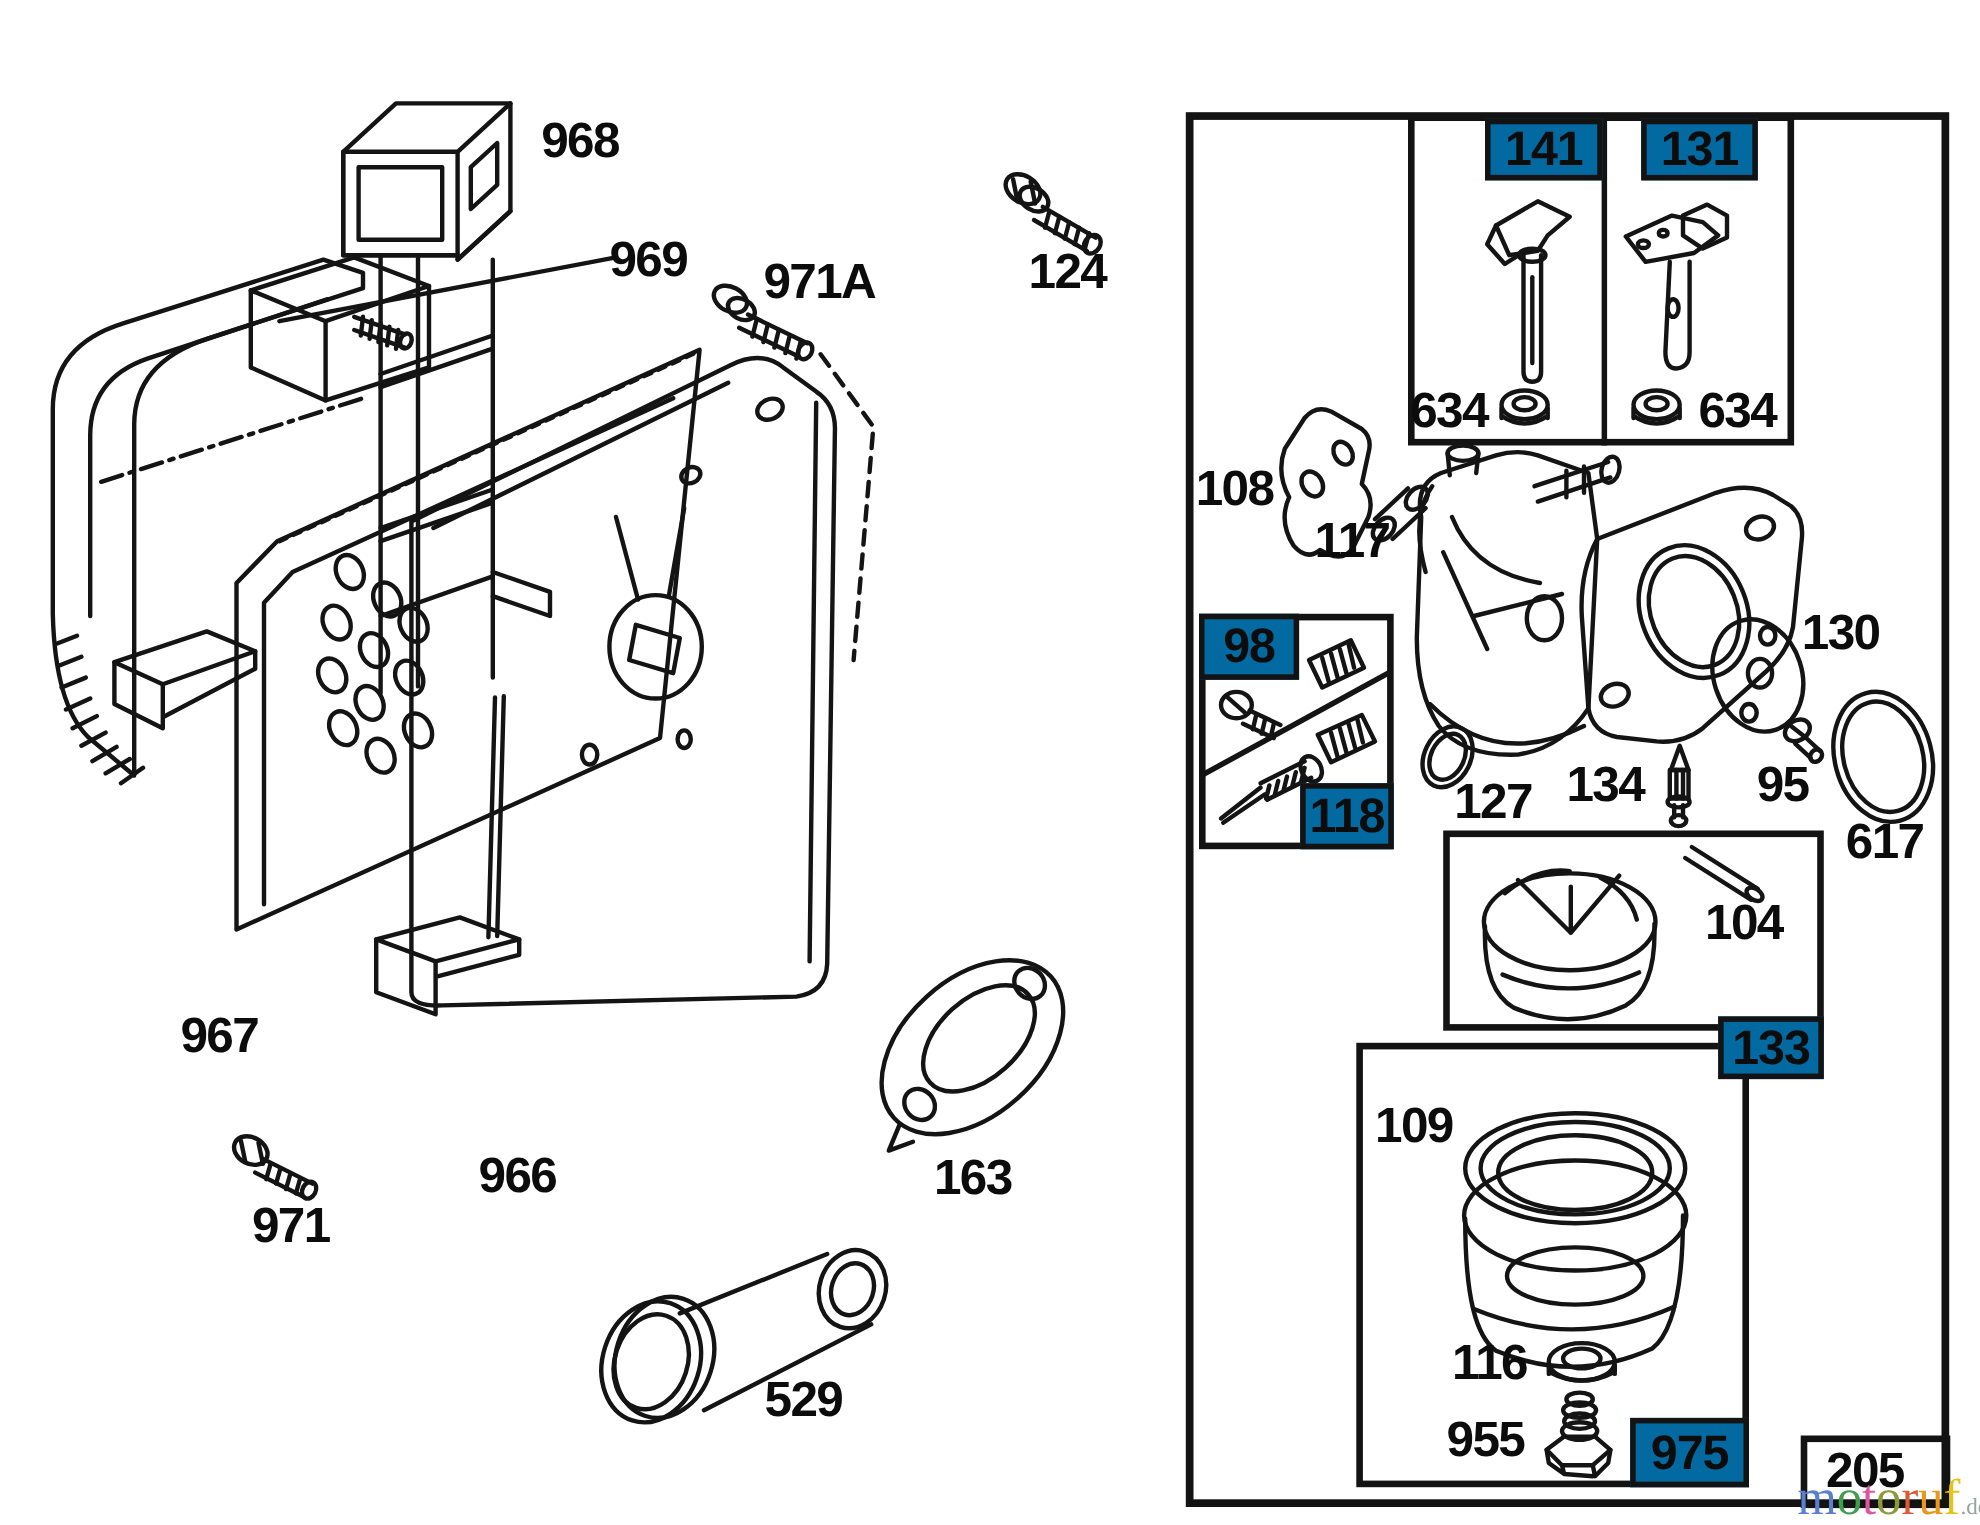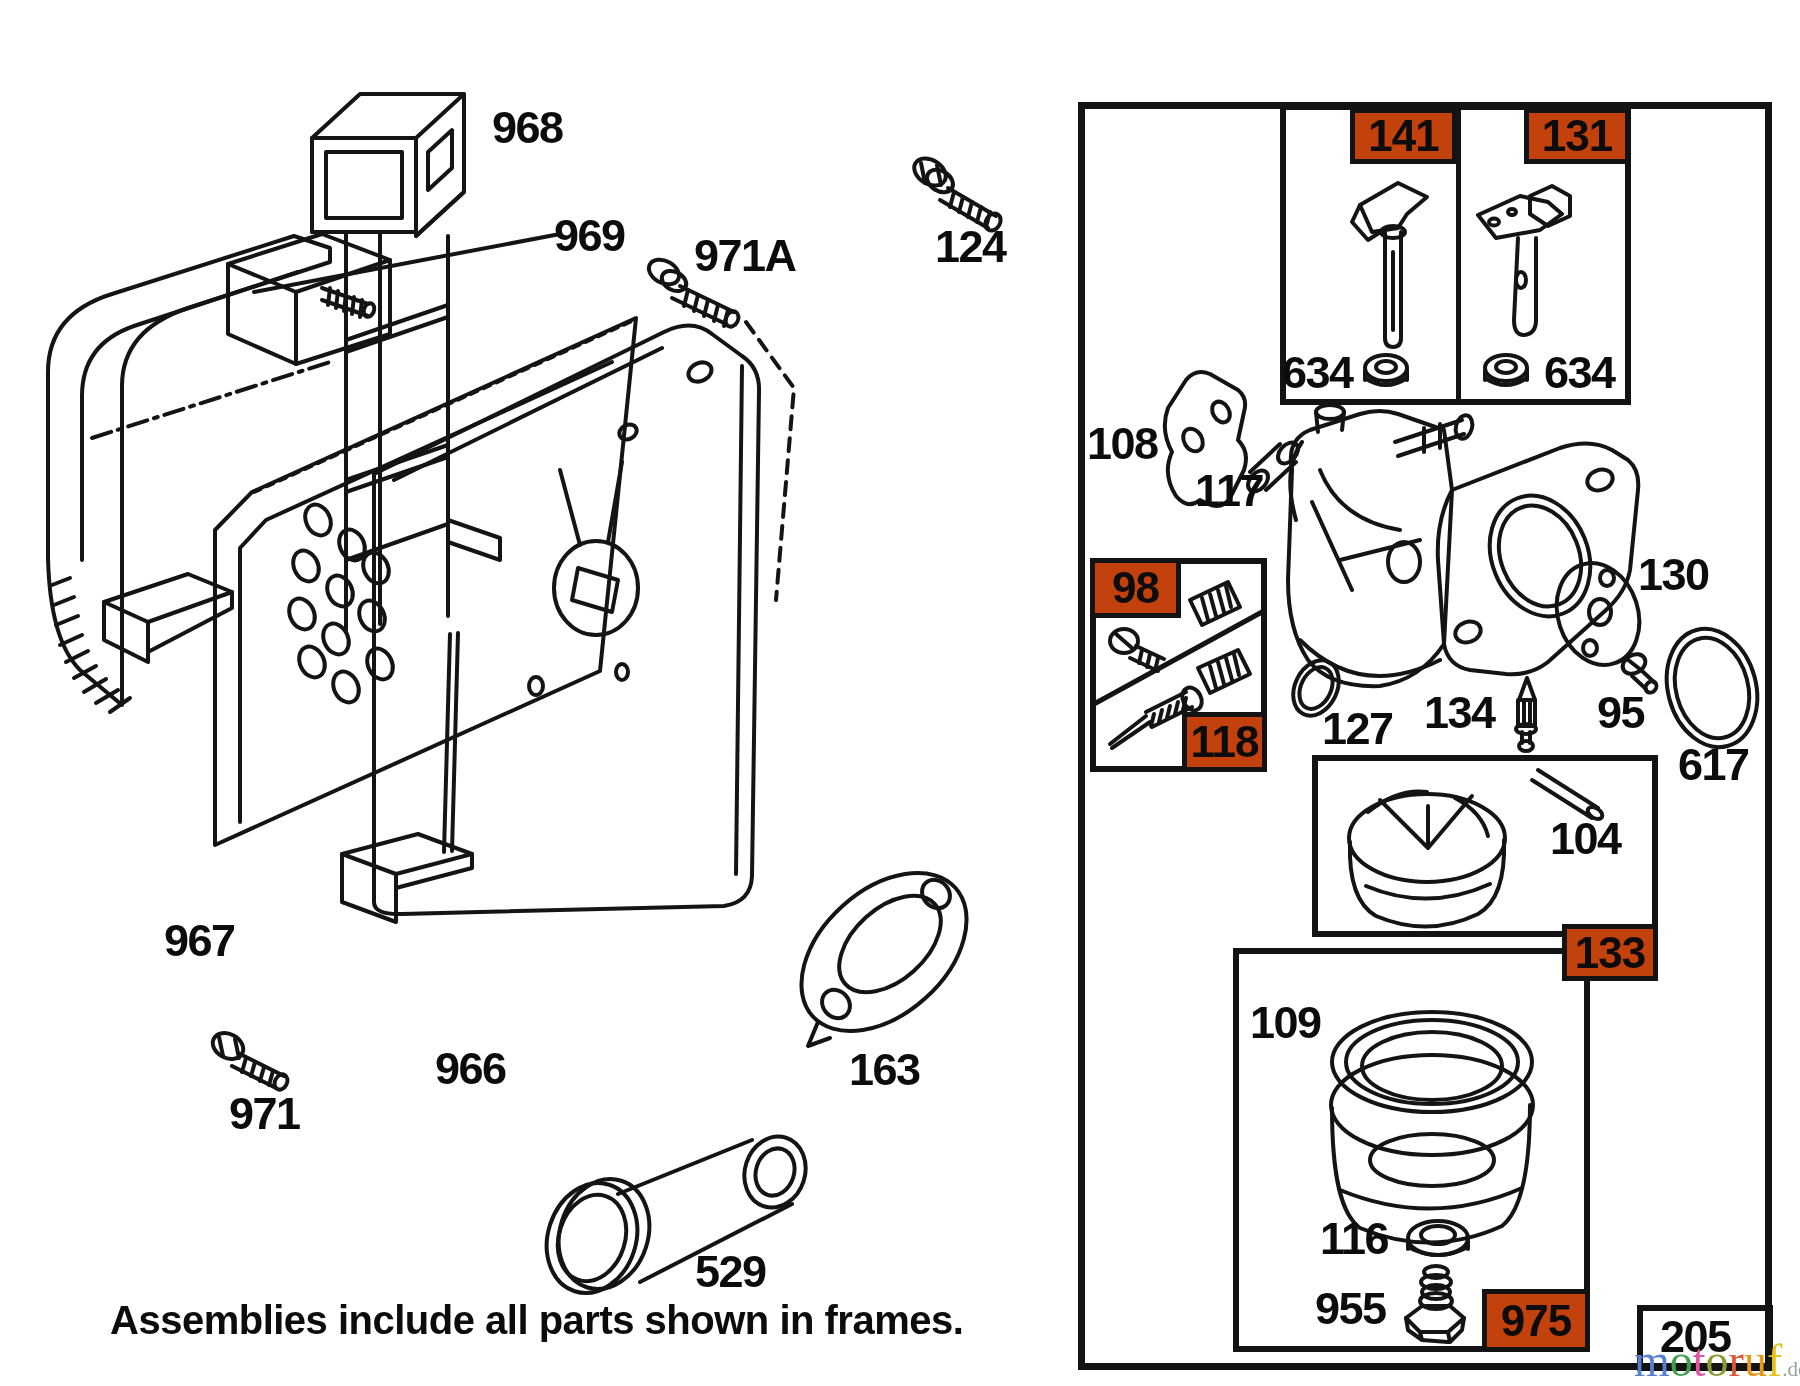--- a/index.html
+++ b/index.html
@@ -12,21 +12,21 @@
   .thin{stroke-width:2.6;}
   .med{stroke-width:3.2;}
   .dark{fill:#161616;stroke:#161616;}
   .ridge{stroke:#ffffff;stroke-width:2.6;}
   .serr{stroke-width:13;stroke-dasharray:7 7;stroke-linecap:butt;}
   .dash{stroke-dasharray:13 9;stroke-width:3;}
   .dashdot{stroke-dasharray:20 7 4 7;stroke-width:2.6;}
   .box{position:absolute;border:6px solid #131313;}
   .mainframe{position:absolute;border:7px solid #131313;}
   .vdiv{position:absolute;background:#131313;}
-  .lblbox{position:absolute;border:5px solid #131313;background:#c2410c;display:flex;
+  .lblbox{position:absolute;border:5px solid #131313;background:#0369a1;display:flex;
           align-items:center;justify-content:center;
           font:700 44px "Liberation Sans",sans-serif;color:#0c0c0c;letter-spacing:-1px;}
   .lbl{position:absolute;font:700 45px "Liberation Sans",sans-serif;color:#0c0c0c;
        letter-spacing:-1.5px;white-space:nowrap;line-height:1;}
   .caption{position:absolute;left:110px;top:1298px;font:700 40px "Liberation Sans",sans-serif;
            color:#0c0c0c;letter-spacing:-0.5px;white-space:nowrap;}
   .logo{position:absolute;left:1634px;top:1338px;font:400 46px "Liberation Serif",serif;
         letter-spacing:0px;white-space:nowrap;z-index:30;line-height:1;}
   .logo .suffix{font-size:21px;color:#93a39d;letter-spacing:0;}
 </style>
@@ -296,21 +296,21 @@
       <path class="med" d="M1110,744 L1146,716 M1112,748 L1150,722"></path>
       <path class="med" d="M1146,712 L1186,692 M1152,727 L1192,707"></path>
       <path class="thin" d="M1154,714 L1151,726 M1162,710 L1159,722 M1170,706 L1167,718 M1178,702 L1175,714 M1186,698 L1183,710"></path>
       <ellipse cx="1192" cy="699" rx="9" ry="12" class="med wfill" transform="rotate(-28 1192 699)"></ellipse>
     </g>
   </svg>
 
   <div class="lblbox" style="left:1350px;top:108px;width:97px;height:46px;">
       <span>141</span>
     </div>
-  <div class="lblbox" style="left:1524px;top:108px;width:96px;height:46px;align-items:center;">
+  <div class="lblbox" style="left:1492px;top:108px;width:96px;height:46px;align-items:center;">
       <span>131</span>
     </div>
   <div class="lblbox" style="left:1090px;top:558px;width:81px;height:50px;">
       <span>98</span>
     </div>
   <div class="lblbox" style="left:1182px;top:712px;width:75px;height:50px;">
       <span>118</span>
     </div>
   <div class="lblbox" style="left:1562px;top:924px;width:86px;height:47px;">
       <span>133</span>
@@ -336,19 +336,18 @@
   <div class="lbl" style="left:1322px;top:706px;">127</div>
   <div class="lbl" style="left:1424px;top:690px;">134</div>
   <div class="lbl" style="left:1597px;top:690px;">95</div>
   <div class="lbl" style="left:1638px;top:552px;">130</div>
   <div class="lbl" style="left:1678px;top:742px;">617</div>
   <div class="lbl" style="left:1550px;top:816px;">104</div>
   <div class="lbl" style="left:1250px;top:1000px;">109</div>
   <div class="lbl" style="left:1320px;top:1216px;">116</div>
   <div class="lbl" style="left:1315px;top:1286px;">955</div>
 
-  <div class="caption">Assemblies include all parts shown in frames.</div>
 
   <div class="logo">
     <span><span style="color: rgb(91, 127, 208);">m</span><span style="color: rgb(63, 158, 77);">o</span><span style="color: rgb(224, 85, 159);">t</span><span style="color: rgb(138, 154, 53);">o</span><span style="color: rgb(221, 90, 53);">r</span><span style="color: rgb(232, 153, 28);">u</span><span style="color: rgb(228, 196, 28);">f</span></span><span class="suffix">.de</span>
   </div>
 
 </div>
 
 </body></html>

